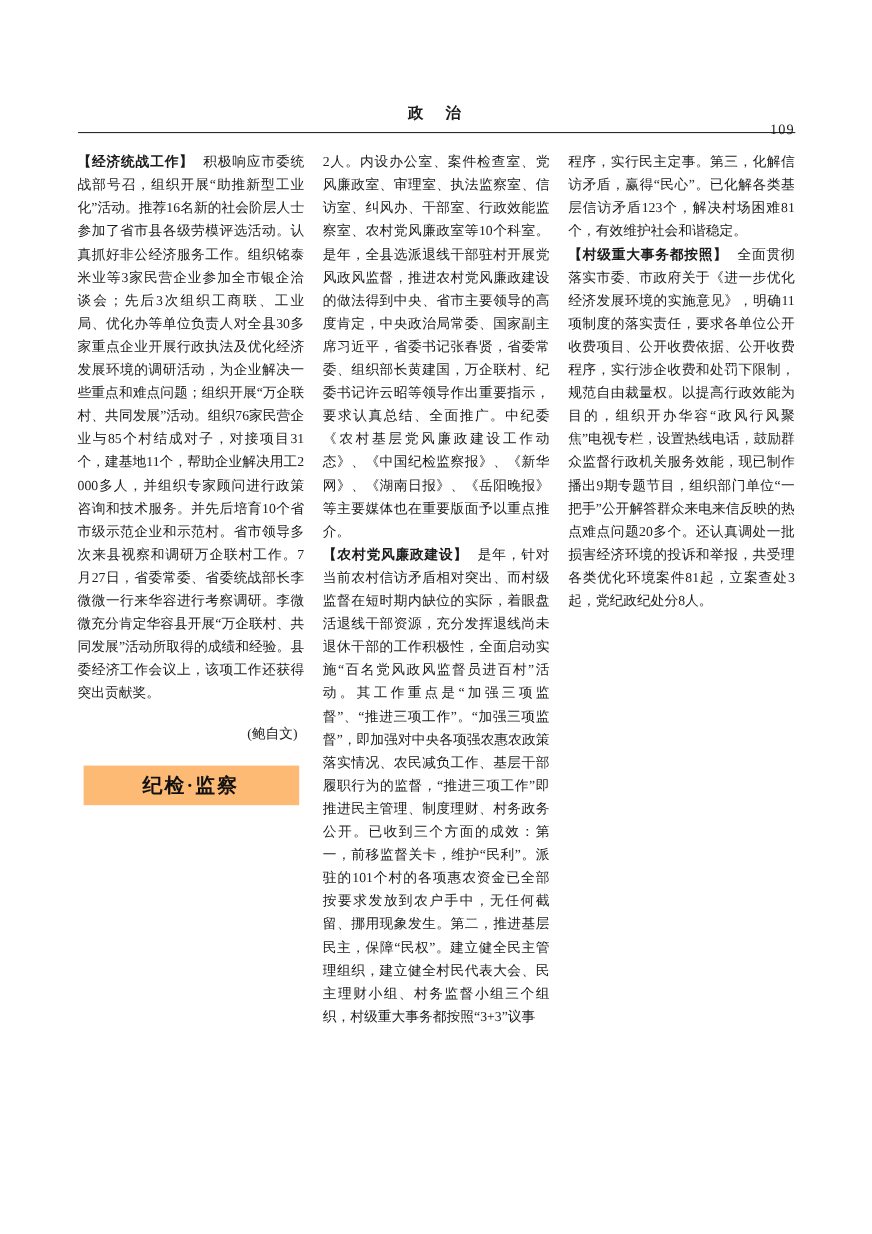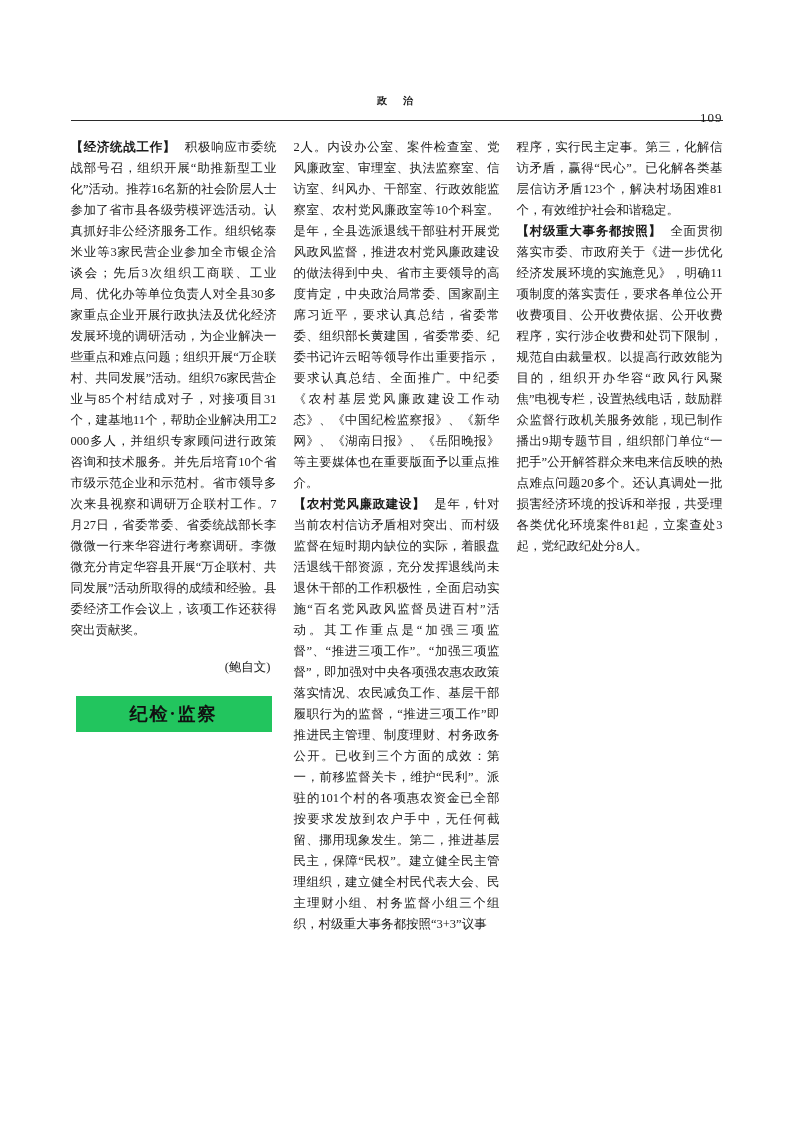--- a/index.html
+++ b/index.html
@@ -6,37 +6,37 @@
   html,body { background:#ffffff; }
   .page {
     width:793px; height:1122px; margin:0 auto; position:relative;
     background:#ffffff; overflow:hidden;
     font-family:"Liberation Serif","DejaVu Serif",serif;
     color:#1b1b1b;
   }
   .content { width:652px; margin:0 auto; padding-top:94px; }
   .page-header { position:relative; height:20px; }
   .header-title {
-    text-align:center; font-weight:bold; font-size:10px; letter-spacing:3px;
+    text-align:center; font-weight:bold; font-size:14px; letter-spacing:3px;
   }
   .header-page-number {
     position:absolute; right:0; top:16px; font-size:13px; letter-spacing:1px;
   }
   .header-rule { border:none; border-top:1.5px solid #2a2a2a; margin:6px 0 16px 0; }
   .columns { display:flex; gap:17px; }
   .column {
     flex:1; min-width:0;
     font-size:12.5px; line-height:21px;
     text-align:justify;
   }
   .para { margin:0; word-break:break-all; }
   .entry-head { font-weight:bold; margin-right:0.7em; }
   .author { text-align:right; margin:16px 6px 0 0; }
   .section-box {
-    background:#22c55e;
+    background:#fdba74;
     margin:18px 5px 15px 5px;
     padding:8px 0 7px 0;
     text-align:center;
     font-weight:bold;
     font-size:18px;
     letter-spacing:2px;
     color:#111;
   }
 </style>
 </head>
@@ -53,21 +53,21 @@
 
     <div class="columns">
 
       <div class="column">
         <p class="para entry"><span class="entry-head">【经济统战工作】</span><span>积极响应市委统战部号召，组织开展“助推新型工业化”活动。推荐16名新的社会阶层人士参加了省市县各级劳模评选活动。认真抓好非公经济服务工作。组织铭泰米业等3家民营企业参加全市银企洽谈会；先后3次组织工商联、工业局、优化办等单位负责人对全县30多家重点企业开展行政执法及优化经济发展环境的调研活动，为企业解决一些重点和难点问题；组织开展“万企联村、共同发展”活动。组织76家民营企业与85个村结成对子，对接项目31个，建基地11个，帮助企业解决用工2000多人，并组织专家顾问进行政策咨询和技术服务。并先后培育10个省市级示范企业和示范村。省市领导多次来县视察和调研万企联村工作。7月27日，省委常委、省委统战部长李微微一行来华容进行考察调研。李微微充分肯定华容县开展“万企联村、共同发展”活动所取得的成绩和经验。县委经济工作会议上，该项工作还获得突出贡献奖。</span></p>
         <p class="para author">(鲍自文)</p>
         <div class="section-box"><span>纪检·监察</span></div>
       </div>
 
       <div class="column">
-        <p class="para cont">2人。内设办公室、案件检查室、党风廉政室、审理室、执法监察室、信访室、纠风办、干部室、行政效能监察室、农村党风廉政室等10个科室。是年，全县选派退线干部驻村开展党风政风监督，推进农村党风廉政建设的做法得到中央、省市主要领导的高度肯定，中央政治局常委、国家副主席习近平，要求认真总结，省委常委、组织部长黄建国，省委常委、纪委书记许云昭等领导作出重要指示，要求认真总结、全面推广。中纪委《农村基层党风廉政建设工作动态》、《中国纪检监察报》、《新华网》、《湖南日报》、《岳阳晚报》等主要媒体也在重要版面予以重点推介。</p>
+        <p class="para cont">2人。内设办公室、案件检查室、党风廉政室、审理室、执法监察室、信访室、纠风办、干部室、行政效能监察室、农村党风廉政室等10个科室。是年，全县选派退线干部驻村开展党风政风监督，推进农村党风廉政建设的做法得到中央、省市主要领导的高度肯定，中央政治局常委、国家副主席习近平，省委书记张春贤，省委常委、组织部长黄建国，万企联村、纪委书记许云昭等领导作出重要指示，要求认真总结、全面推广。中纪委《农村基层党风廉政建设工作动态》、《中国纪检监察报》、《新华网》、《湖南日报》、《岳阳晚报》等主要媒体也在重要版面予以重点推介。</p>
         <p class="para entry"><span class="entry-head">【农村党风廉政建设】</span><span>是年，针对当前农村信访矛盾相对突出、而村级监督在短时期内缺位的实际，着眼盘活退线干部资源，充分发挥退线尚未退休干部的工作积极性，全面启动实施“百名党风政风监督员进百村”活动。其工作重点是“加强三项监督”、“推进三项工作”。“加强三项监督”，即加强对中央各项强农惠农政策落实情况、农民减负工作、基层干部履职行为的监督，“推进三项工作”即推进民主管理、制度理财、村务政务公开。已收到三个方面的成效：第一，前移监督关卡，维护“民利”。派驻的101个村的各项惠农资金已全部按要求发放到农户手中，无任何截留、挪用现象发生。第二，推进基层民主，保障“民权”。建立健全民主管理组织，建立健全村民代表大会、民主理财小组、村务监督小组三个组织，村级重大事务都按照“3+3”议事</span></p>
       </div>
 
       <div class="column">
         <p class="para cont">程序，实行民主定事。第三，化解信访矛盾，赢得“民心”。已化解各类基层信访矛盾123个，解决村场困难81个，有效维护社会和谐稳定。</p>
         <p class="para entry"><span class="entry-head">【村级重大事务都按照】</span><span>全面贯彻落实市委、市政府关于《进一步优化经济发展环境的实施意见》，明确11项制度的落实责任，要求各单位公开收费项目、公开收费依据、公开收费程序，实行涉企收费和处罚下限制，规范自由裁量权。以提高行政效能为目的，组织开办华容“政风行风聚焦”电视专栏，设置热线电话，鼓励群众监督行政机关服务效能，现已制作播出9期专题节目，组织部门单位“一把手”公开解答群众来电来信反映的热点难点问题20多个。还认真调处一批损害经济环境的投诉和举报，共受理各类优化环境案件81起，立案查处3起，党纪政纪处分8人。</span></p>
       </div>
 
     </div>
   </div>

